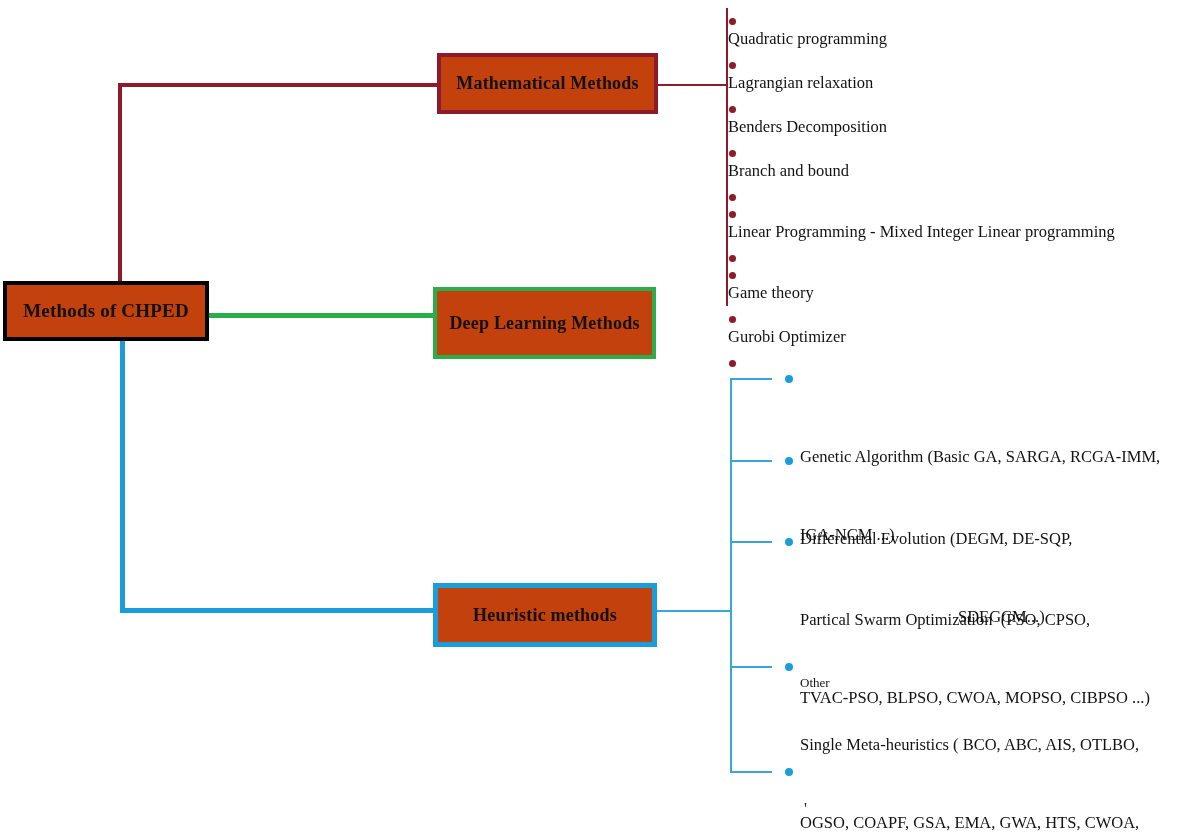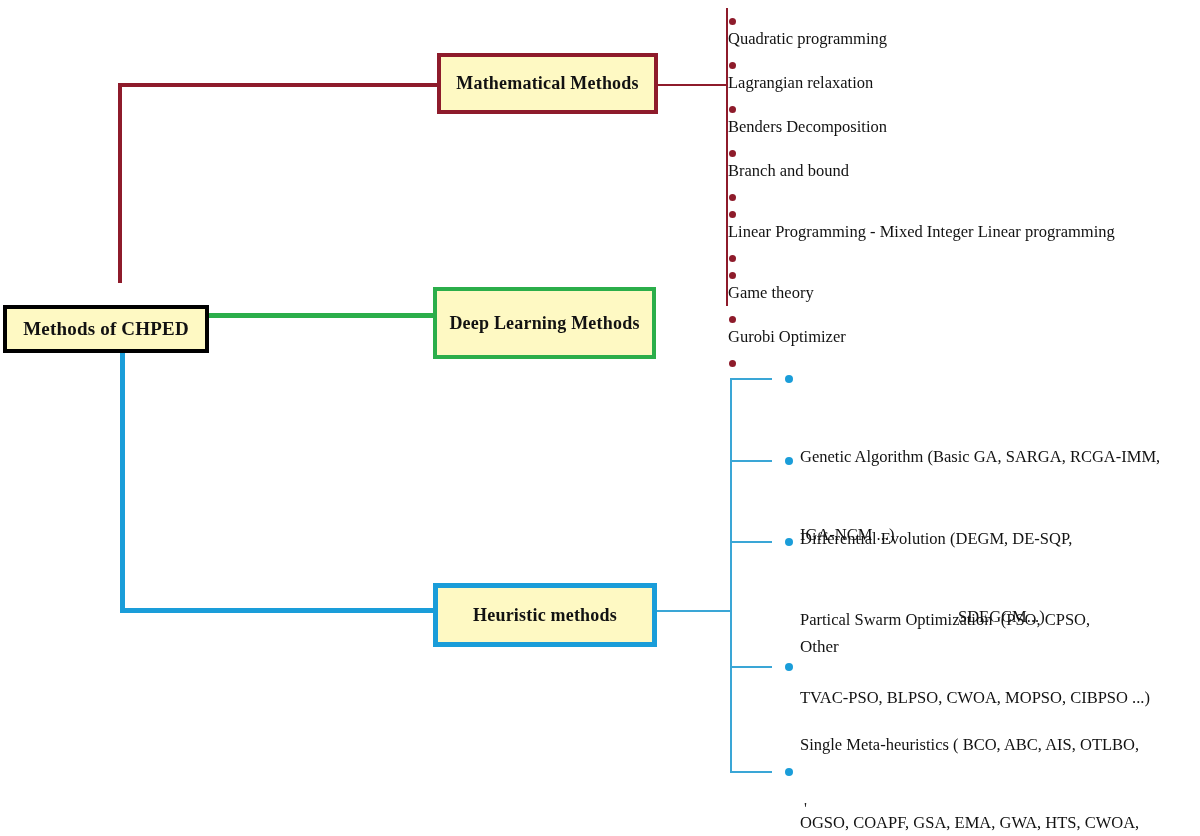--- a/index.html
+++ b/index.html
@@ -9,30 +9,30 @@
     height: 836px;
     background: #ffffff;
     overflow: hidden;
     font-family: "Liberation Serif", "DejaVu Serif", serif;
     color: #121212;
   }
   
   .node {
     position: absolute;
     box-sizing: border-box;
-    background: #fef9c3;
+    background: #c2410c;
     display: flex;
     align-items: center;
     justify-content: center;
     text-align: center;
     font-size: 18px;
     font-weight: 700;
     letter-spacing: 0.2px;
   }
-  .node-root { left: 3px;   top: 281px; width: 206px; height: 48px; border: 4px solid #000000; font-size: 19px; margin-top: 24px; }
+  .node-root { left: 3px;   top: 281px; width: 206px; height: 60px; border: 4px solid #000000; font-size: 19px; }
   .node-math { left: 437px; top: 53px;  width: 221px; height: 61px; border: 4px solid #8e1b2b; }
   .node-dl   { left: 433px; top: 287px; width: 223px; height: 72px; border: 4px solid #2bae4a; }
   .node-heur { left: 433px; top: 583px; width: 224px; height: 64px; border: 5px solid #1a9dd9; }
 
   
   .c { position: absolute; }
   .maroon { background: #8e1b2b; }
   .green  { background: #2bae4a; }
   .blue   { background: #1a9dd9; }
   .blue-thin { background: #3aa6d6; }
@@ -84,22 +84,22 @@
   }
   .h-genetic { top: 366px; }
   .h-diff    { top: 448px; }
   .h-pso     { top: 529px; }
   .h-single  { top: 654px; }
   .h-hybrid  { top: 759px; }
   .line { white-space: pre; }
   .ind-diff   { padding-left: 158px; }
   .other-label {
     position: absolute;
-    left: 800px; top: 636px;
-    font-size: 17px;
+    left: 800px; top: 672px;
+    font-size: 13px;
     line-height: 22px;
   }
   .stray-mark {
     position: absolute;
     left: 804px; top: 800px;
     font-size: 16px;
     color: #222;
   }
 </style>
 </head>

